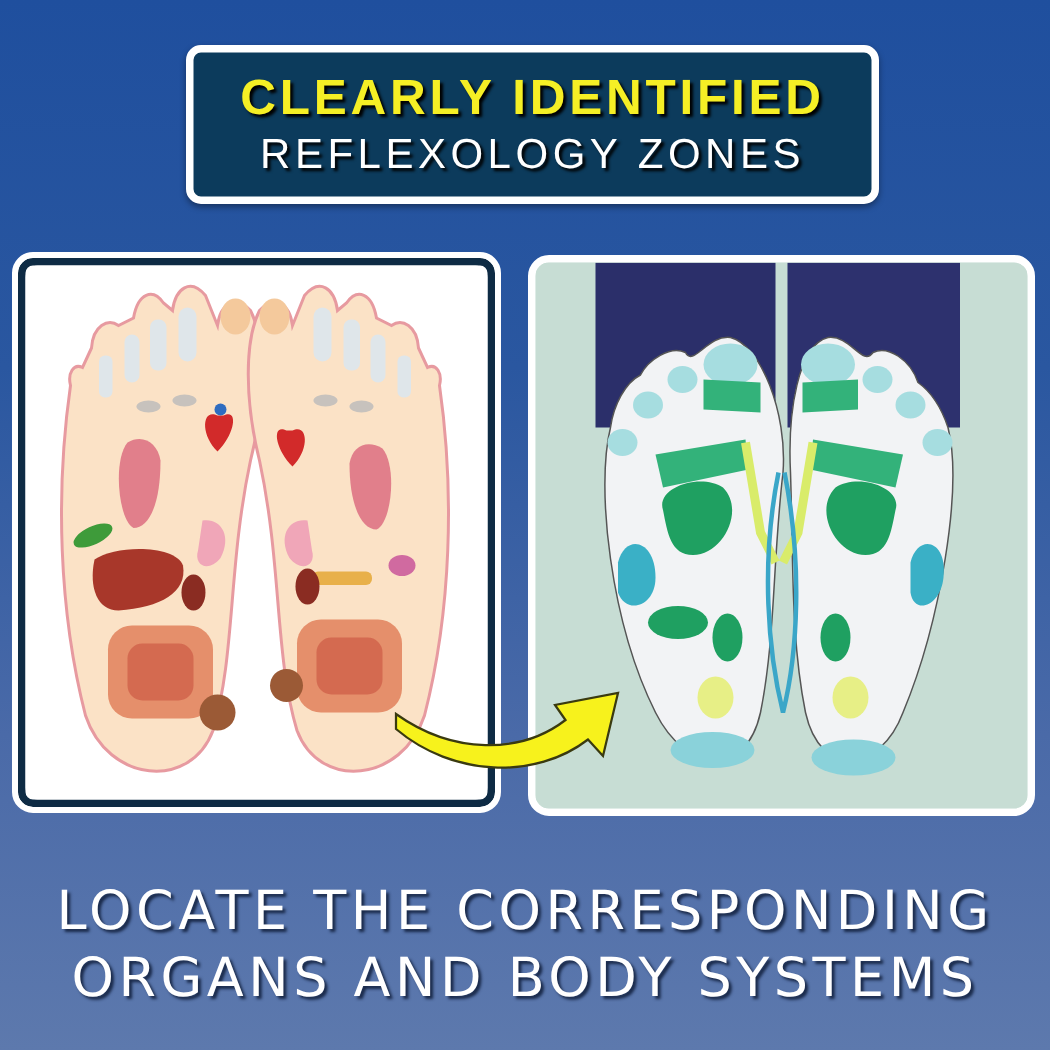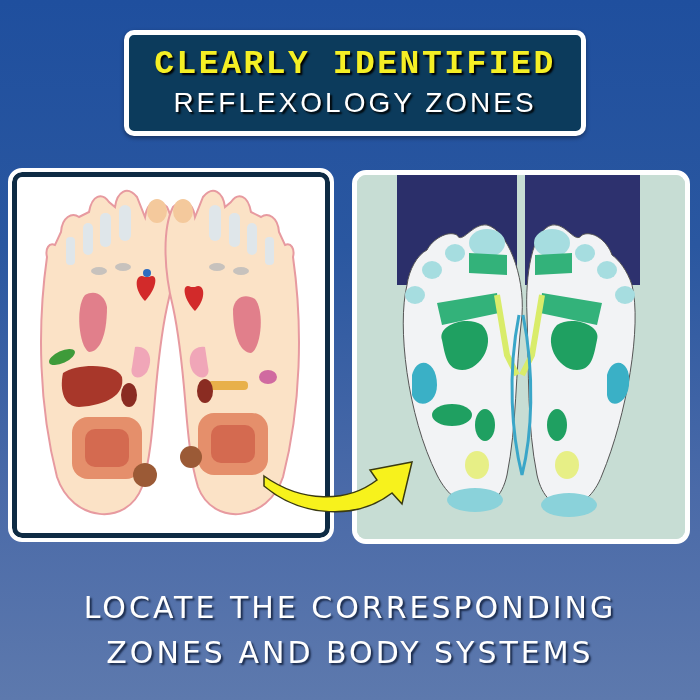--- a/index.html
+++ b/index.html
@@ -2,31 +2,31 @@
 <html><head>
 <meta charset="utf-8">
 <style>
   html,body{margin:0;padding:0;}
   body{width:700px;height:700px;overflow:hidden;position:relative;
     background:linear-gradient(180deg,#1f4f9e 0%,#2a57a0 35%,#4a6aa8 70%,#5d79ad 100%);
     font-family:"DejaVu Sans",sans-serif;}
   .title-box{position:absolute;left:124px;top:30px;width:462px;height:106px;
     background:#0c3b5c;border:5px solid #ffffff;border-radius:10px;box-sizing:border-box;
     box-shadow:0 2px 4px rgba(0,0,0,.4);text-align:center;}
-  .title-line1{font-family:Liberation Mono, monospace;font-weight:bold;color:#f5ef25;font-size:33px;
+  .title-line1{font-family:Liberation Sans, sans-serif;font-weight:bold;color:#f5ef25;font-size:33px;
     letter-spacing:2.5px;margin-top:10px;line-height:40px;text-shadow:2px 2px 2px #000;}
   .title-line2{font-family:Liberation Sans, sans-serif;color:#ffffff;font-size:28px;letter-spacing:3px;
     line-height:36px;text-shadow:2px 2px 2px #000;}
   .panel{position:absolute;box-sizing:border-box;border-radius:14px;overflow:hidden;}
   .panel-left{left:8px;top:168px;width:326px;height:374px;background:#ffffff;border:4px solid #ffffff;
     box-shadow:inset 0 0 0 5px #0e2b44;}
   .panel-left .inner{position:absolute;left:5px;top:5px;right:5px;bottom:5px;background:#fff;border-radius:8px;}
   .panel-right{left:352px;top:170px;width:338px;height:374px;border:5px solid #ffffff;background:#c7ddd4;}
   .footer{position:absolute;left:0;top:585px;width:700px;text-align:center;color:#fff;
-    font-family:"DejaVu Sans",sans-serif;font-size:30px;letter-spacing:3px;line-height:45px;
+    font-family:"DejaVu Sans",sans-serif;font-size:36px;letter-spacing:3px;line-height:45px;
     text-shadow:2px 2px 2px #1a2a4a;}
   svg{display:block;}
   .arrow{position:absolute;left:262px;top:448px;}
 </style>
 </head>
 <body>
 
 <div class="title-box">
   <div class="title-line1">CLEARLY IDENTIFIED</div>
   <div class="title-line2">REFLEXOLOGY ZONES</div>
@@ -135,14 +135,14 @@
 </div>
 
 <div class="arrow">
   <svg width="160" height="80" viewBox="0 0 160 80">
     <path d="M2,28 C40,55 85,55 115,32 L108,22 L150,14 L140,56 L130,45 C95,72 40,70 2,38 Z" fill="#f7f21c" stroke="#3a3a10" stroke-width="1.5"></path>
   </svg>
 </div>
 
 <div class="footer">
   <div>LOCATE THE CORRESPONDING</div>
-  <div>ZONES AND BODY SYSTEMS</div>
+  <div>ORGANS AND BODY SYSTEMS</div>
 </div>
 
 </body></html>

